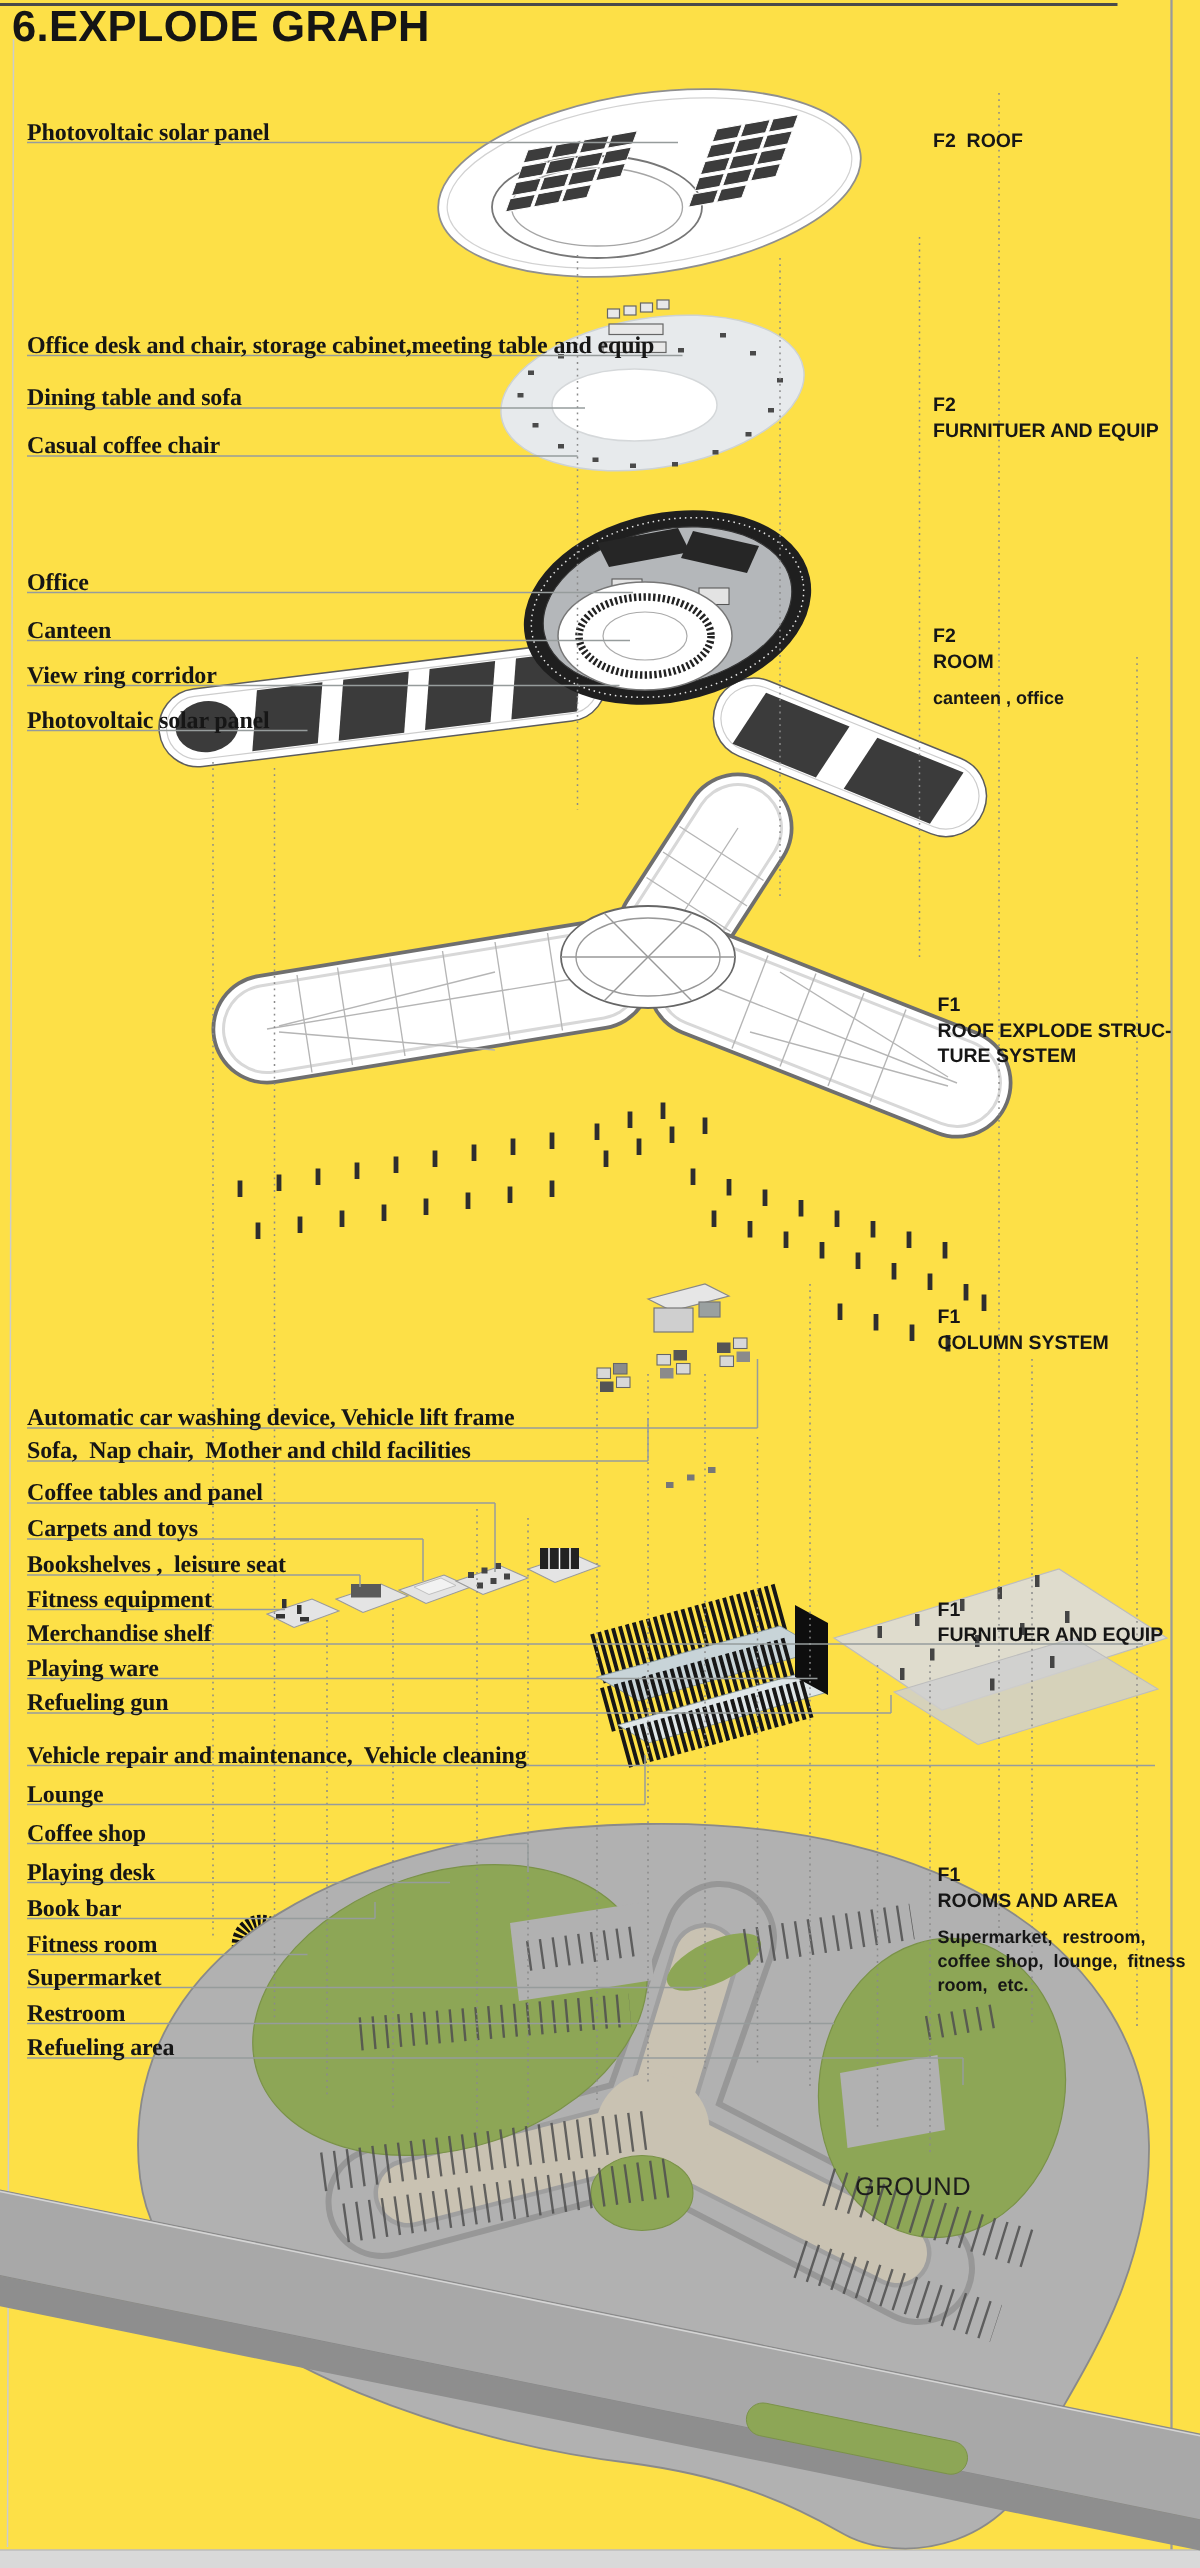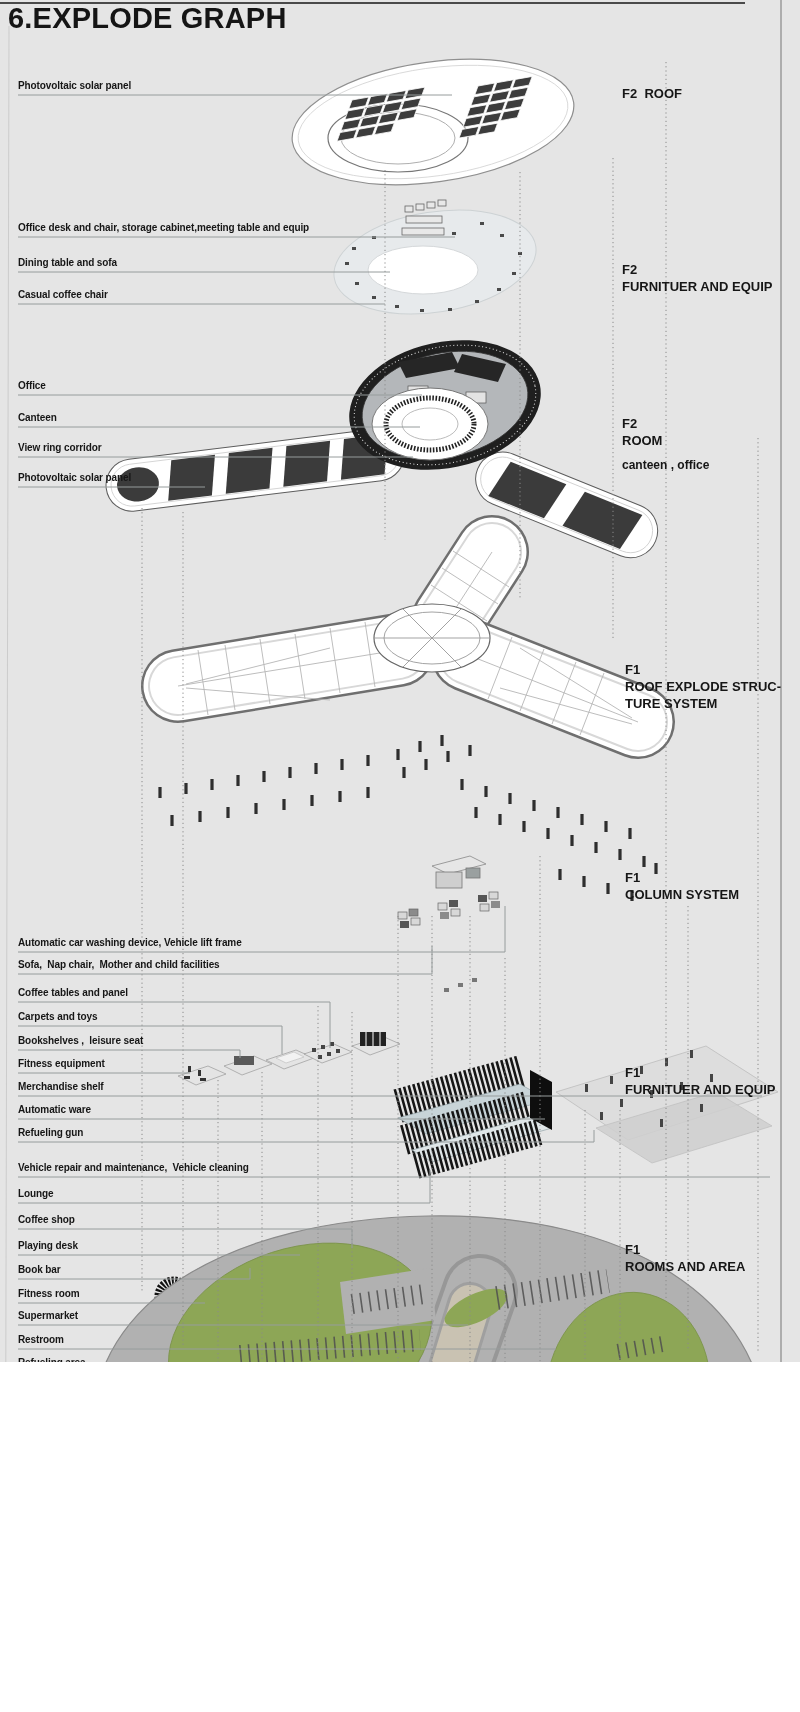--- a/index.html
+++ b/index.html
@@ -1,22 +1,22 @@
 <!DOCTYPE html>
 <html><head>
 <meta charset="utf-8">
 <style>
   html,body{margin:0;padding:0;background:#fff;}
-  #page{position:relative;width:800px;height:1362px;background:#e5e5e5;overflow:hidden;
+  #page{position:relative;width:800px;height:1712px;background:#fde047;overflow:hidden;
         font-family:"Liberation Sans",sans-serif;}
   #art{position:absolute;left:0;top:0;}
   .title{position:absolute;left:8px;top:2px;font-size:29px;font-weight:bold;color:#151515;
          letter-spacing:0.2px;white-space:pre;}
-  .lbl{position:absolute;left:18px;font-size:10px;font-weight:bold;color:#161616;
-       white-space:pre;letter-spacing:-0.1px;}
+  .lbl{position:absolute;left:18px;font-size:16px;font-weight:bold;color:#161616;
+       white-space:pre;letter-spacing:-0.1px;font-family:Liberation Serif, serif;}
   .rblk{position:absolute;color:#161616;}
   .rline{font-size:13px;font-weight:bold;line-height:1.3;white-space:pre;}
   .rsub{font-size:12px;font-weight:bold;margin-top:7px;white-space:pre-wrap;line-height:1.35;}
   .rsub.wide{width:172px;}
   .glabel{position:absolute;font-size:17px;font-weight:normal;color:#1c1c1c;letter-spacing:0.3px;}
 </style>
 </head>
 <body>
 
 <div id="page">
@@ -455,21 +455,21 @@
 <div class="lbl" style="top:412px">Canteen</div>
 <div class="lbl" style="top:442px">View ring corridor</div>
 <div class="lbl" style="top:472px">Photovoltaic solar panel</div>
 <div class="lbl" style="top:937px">Automatic car washing device, Vehicle lift frame</div>
 <div class="lbl" style="top:959px">Sofa,  Nap chair,  Mother and child facilities</div>
 <div class="lbl" style="top:987px">Coffee tables and panel</div>
 <div class="lbl" style="top:1011px">Carpets and toys</div>
 <div class="lbl" style="top:1035px">Bookshelves ,  leisure seat</div>
 <div class="lbl" style="top:1058px">Fitness equipment</div>
 <div class="lbl" style="top:1081px">Merchandise shelf</div>
-<div class="lbl" style="top:1104px">Automatic ware</div>
+<div class="lbl" style="top:1104px">Playing ware</div>
 <div class="lbl" style="top:1127px">Refueling gun</div>
 <div class="lbl" style="top:1162px">Vehicle repair and maintenance,  Vehicle cleaning</div>
 <div class="lbl" style="top:1188px">Lounge</div>
 <div class="lbl" style="top:1214px">Coffee shop</div>
 <div class="lbl" style="top:1240px">Playing desk</div>
 <div class="lbl" style="top:1264px">Book bar</div>
 <div class="lbl" style="top:1288px">Fitness room</div>
 <div class="lbl" style="top:1310px">Supermarket</div>
 <div class="lbl" style="top:1334px">Restroom</div>
 <div class="lbl" style="top:1357px">Refueling area</div>
@@ -495,17 +495,18 @@
   <div class="rline">F1</div>
   <div class="rline">COLUMN SYSTEM</div>
 </div>
 <div class="rblk" style="left:625px;top:1065px">
   <div class="rline">F1</div>
   <div class="rline">FURNITUER AND EQUIP</div>
 </div>
 <div class="rblk" style="left:625px;top:1242px">
   <div class="rline">F1</div>
   <div class="rline">ROOMS AND AREA</div>
+  <div class="rsub wide">Supermarket,  restroom,  coffee shop,  lounge,  fitness room,  etc.</div>
 </div>
 
 <div class="glabel" style="left:570px;top:1448px">GROUND</div>
 
 </div>
 
 </body></html>

